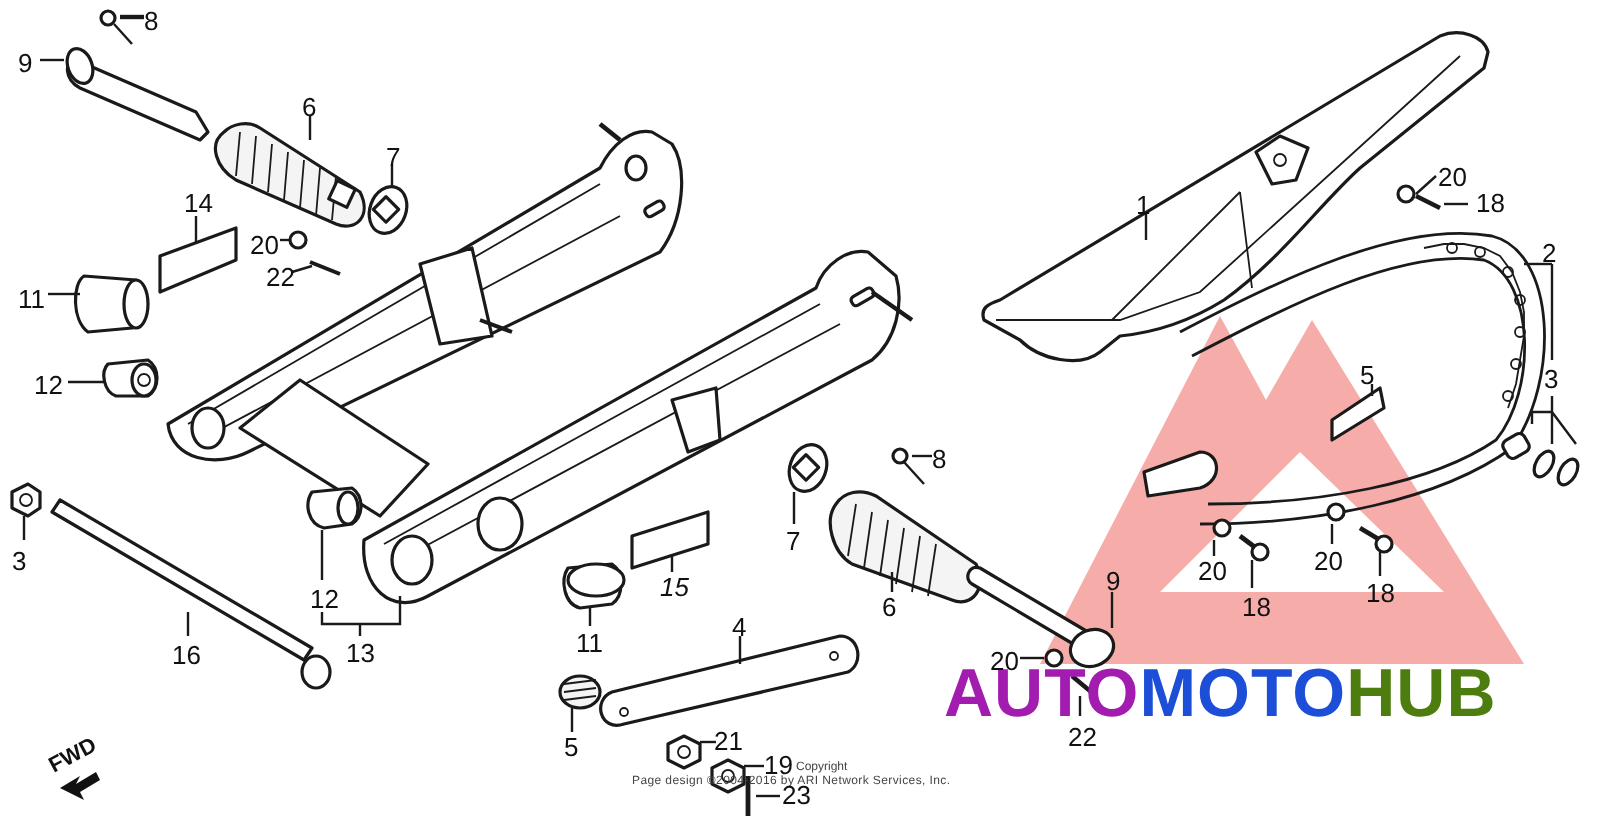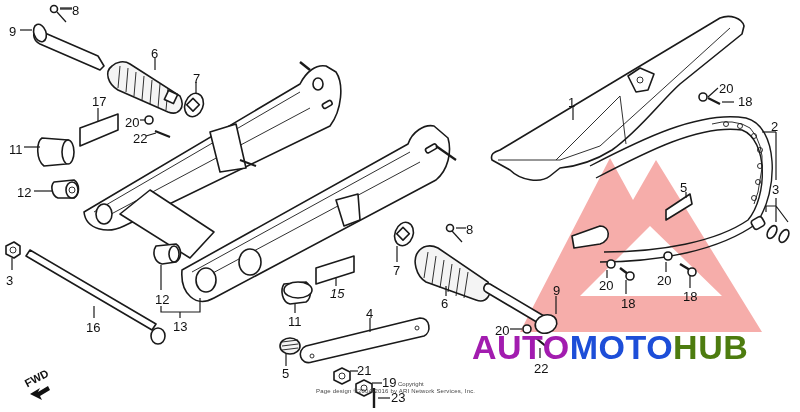--- a/index.html
+++ b/index.html
@@ -234,21 +234,21 @@
       <div class="lbl" style="left: 72px; top: 4px;">8</div>
       <div class="lbl" style="left: 466px; top: 223px;">8</div>
       <div class="lbl" style="left: 9px; top: 25px;">9</div>
       <div class="lbl" style="left: 553px; top: 284px;">9</div>
       <div class="lbl" style="left: 173px; top: 320px;">13</div>
       <div class="lbl" style="left: 9px; top: 143px;">11</div>
       <div class="lbl" style="left: 288px; top: 315px;">11</div>
       <div class="lbl" style="left: 17px; top: 186px;">12</div>
       <div class="lbl" style="left: 155px; top: 293px;">12</div>
       <div class="lbl" style="left: 680px; top: 181px;">5</div>
-      <div class="lbl" style="left: 92px; top: 95px;">17</div>
+      <div class="lbl" style="left: 92px; top: 95px;">14</div>
       <div class="lbl" style="left: 330px; top: 287px; font-style: italic;">15</div>
       <div class="lbl" style="left: 86px; top: 321px; text-align: center;">16</div>
       <div class="lbl" style="left: 6px; top: 274px;">3</div>
       <div class="lbl" style="left: 738px; top: 95px;">18</div>
       <div class="lbl" style="left: 621px; top: 297px;">18</div>
       <div class="lbl" style="left: 683px; top: 290px;">18</div>
       <div class="lbl" style="left: 382px; top: 376px; text-align: center;">19</div>
       <div class="lbl" style="left: 125px; top: 116px;">20</div>
       <div class="lbl" style="left: 719px; top: 82px;">20</div>
       <div class="lbl" style="left: 599px; top: 279px;">20</div>

